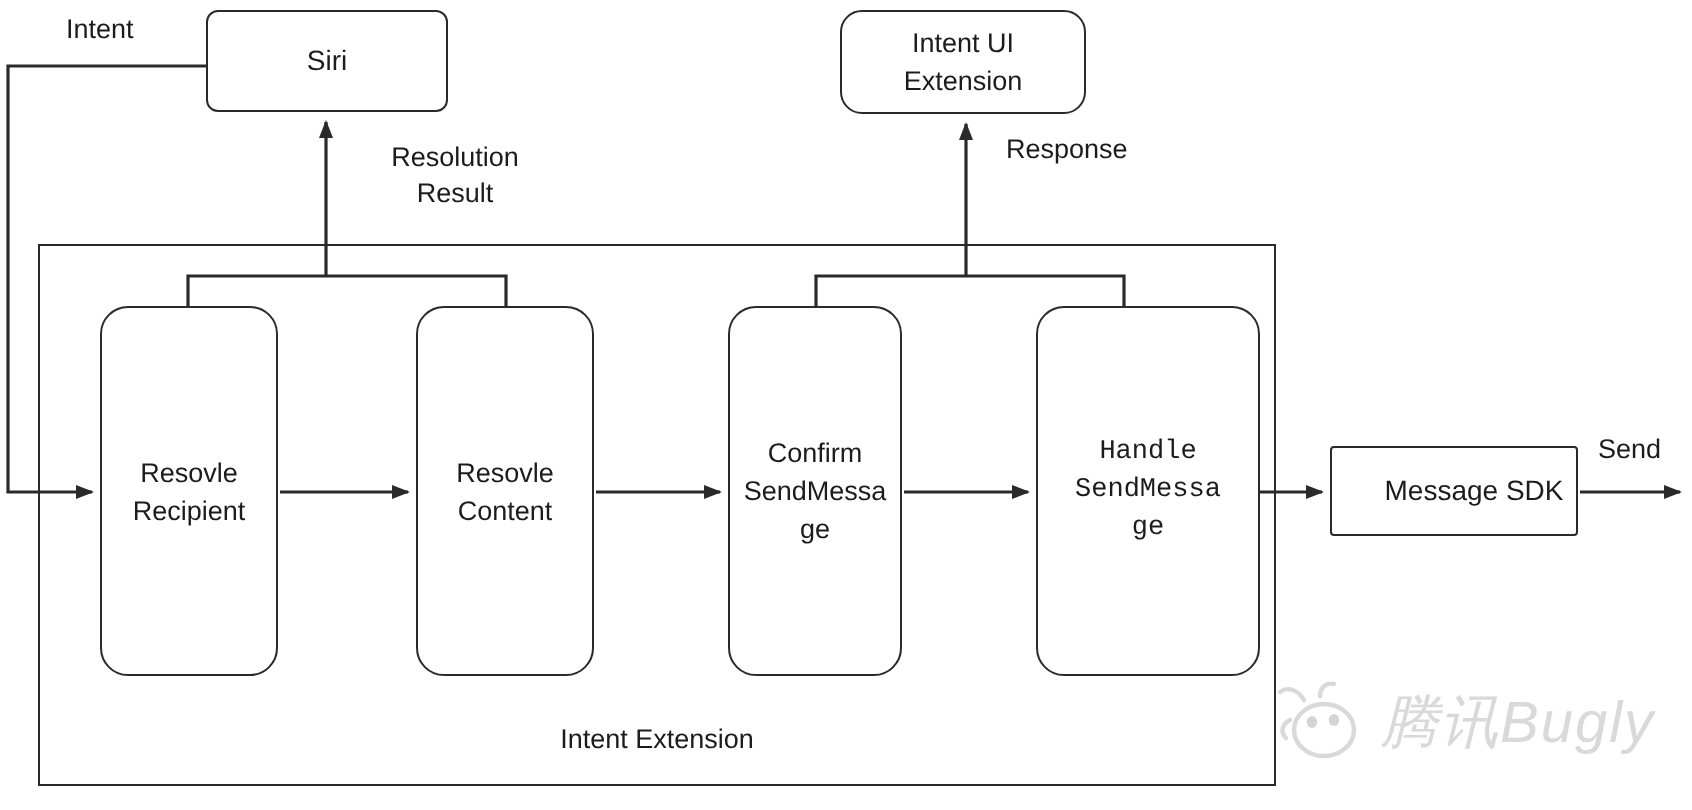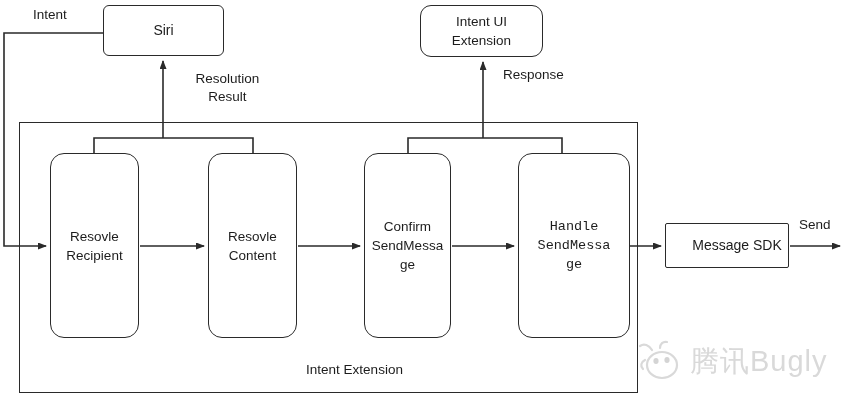--- a/index.html
+++ b/index.html
@@ -56,33 +56,34 @@
     position: absolute;
     font-size: 13.5px;
     line-height: 18px;
     color: #1c1c1c;
     white-space: nowrap;
   }
   .lbl-intent     { left:33px;  top:6px; }
   .lbl-resolution { left:180px; top:70px; width:95px; text-align:center; white-space:normal; }
   .lbl-response   { left:503px; top:66px; }
   .lbl-send       { left:799px; top:216px; }
-  .lbl-group      { left:19px; top:361px; width:619px; text-align:center;padding-left:26px; }
+  .lbl-group      { left:19px; top:361px; width:619px; text-align:center; }
   .watermark {
     position: absolute;
     left: 638px; top: 340px;
     display: flex;
     align-items: center;
     gap: 4px;
   }
   .watermark-text {
     font-size: 29px;
     color: #d9d9d9;
     letter-spacing: 1px;
     white-space: nowrap;
+    font-style: italic;
   }
 </style>
 </head>
 <body>
 
 <div class="canvas">
 
   <svg class="wires" viewBox="0 0 846 405" xmlns="http://www.w3.org/2000/svg">
     <defs>
       <marker id="ah" markerUnits="userSpaceOnUse" markerWidth="10" markerHeight="8" refX="8" refY="3.5" orient="auto">

